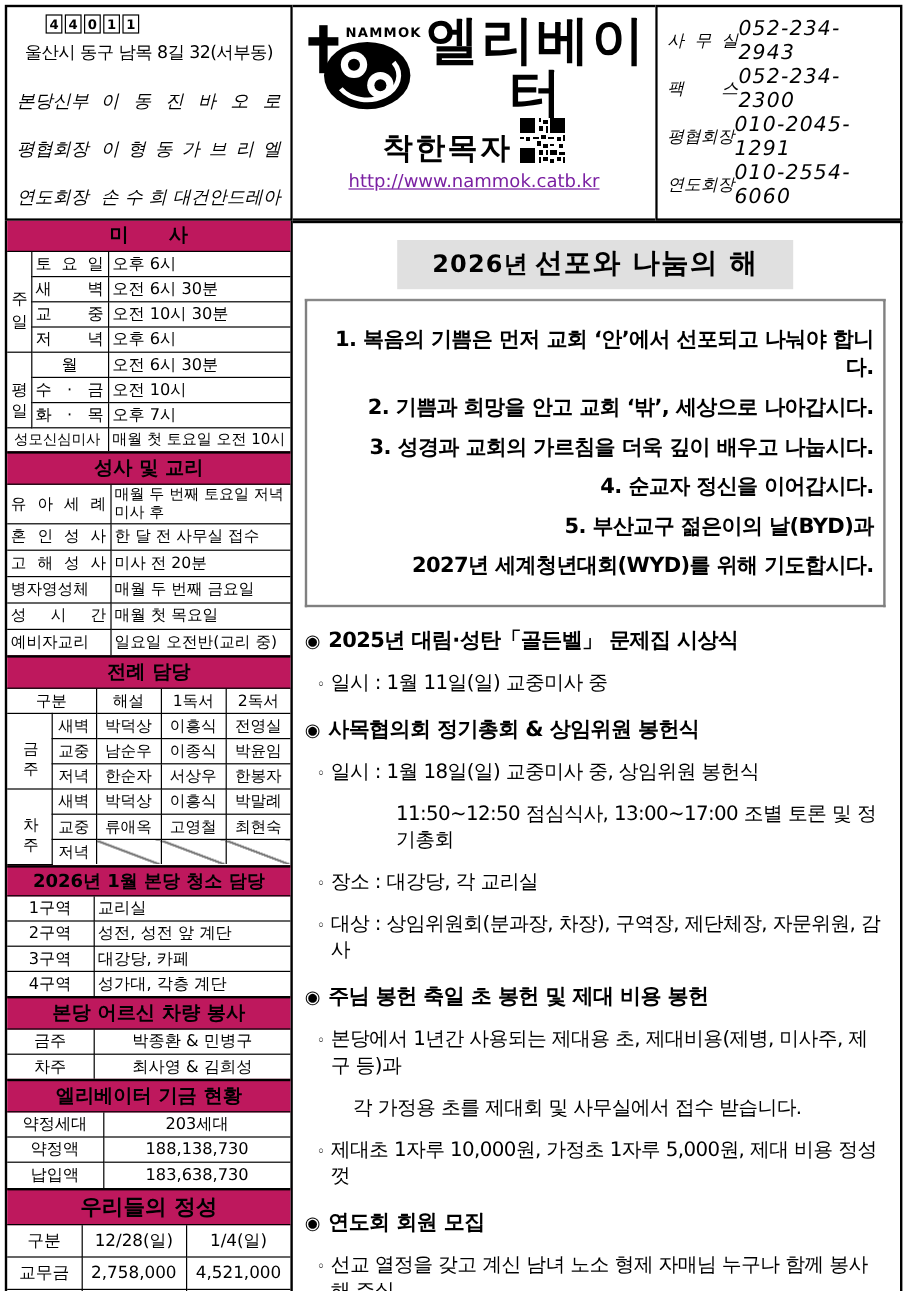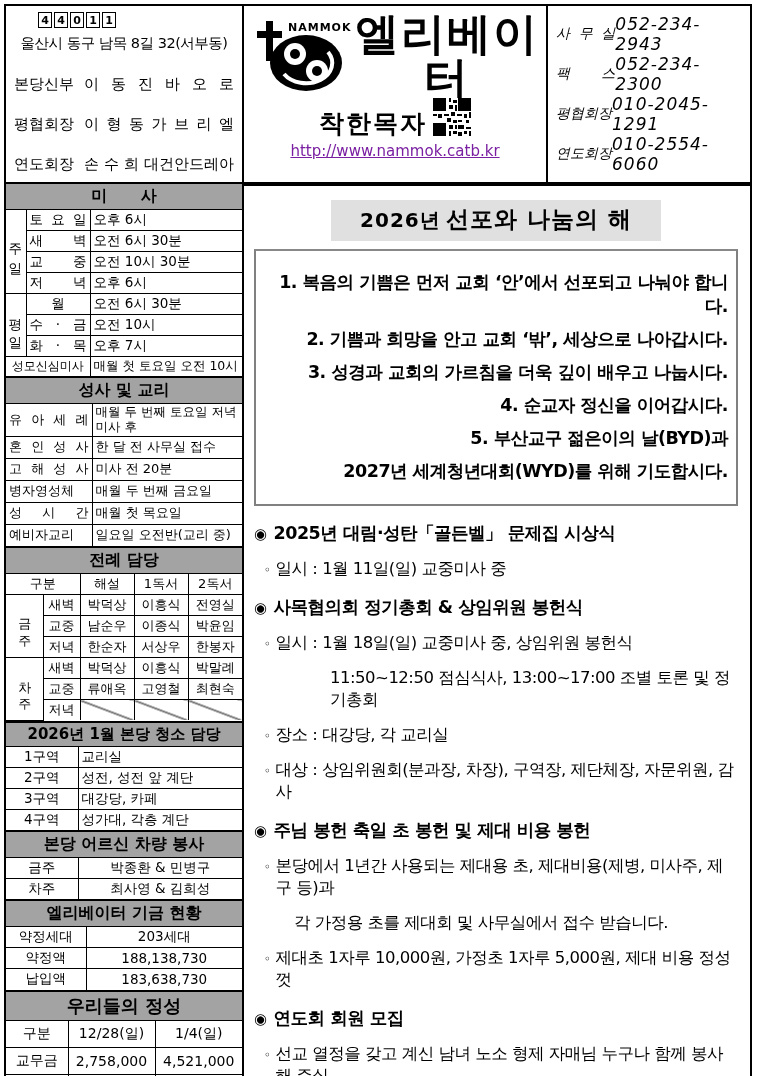--- a/index.html
+++ b/index.html
@@ -11,21 +11,21 @@
   }
   .page { position:absolute; left:4px; top:4px; width:756px; }
 
   
   .header { display:flex; width:748px; }
   .hbox { border:2px solid #000; background:#fff; }
   .header-left { width:240px; padding:6px 8px 8px 8px; display:flex; flex-direction:column; justify-content:space-between; }
   .postal-row { display:flex; gap:2px; margin-left:24px; }
   .postal-digit { width:14px; height:16px; border:1px solid #000; font-size:11px; display:flex; align-items:center; justify-content:center; font-weight:bold; }
   .address { font-size:14.5px; text-align:center; margin-top:2px; letter-spacing:-0.5px; }
-  .role-row { display:flex; justify-content:space-between; font-size:15px; margin-top:17px; }
+  .role-row { display:flex; justify-content:space-between; font-size:15px; margin-top:17px;font-style:italic; }
   .role-name { text-align:justify; text-align-last:justify; flex:1; margin-left:10px; }
 
   .header-center { width:302px; border-left:none; border-right:none; padding:6px 4px; text-align:center; position:relative; }
   .logo-row { display:flex; align-items:center; justify-content:flex-start; padding-left:6px; }
   .logo-mark { position:relative; width:96px; height:74px; flex:none; }
   .logo-en { position:absolute; left:34px; top:2px; font-size:11px; font-weight:bold; letter-spacing:1px; }
   .logo-title { font-size:44px; font-weight:bold; letter-spacing:2px; line-height:1; margin-left:2px; }
   .subtitle-row { display:flex; align-items:flex-end; justify-content:center; gap:6px; margin-top:-2px; }
   .subtitle { font-size:25px; font-weight:bold; letter-spacing:2px; }
   .url { display:block; margin-top:2px; font-size:15px; color:#7a1fa2; text-decoration:underline; cursor:pointer; }
@@ -34,21 +34,21 @@
   .contact-row { display:flex; justify-content:space-between; font-size:14px; align-items:center; }
   .contact-label { width:62px; text-align:justify; text-align-last:justify; white-space:pre; }
   .contact-value { letter-spacing:1px; font-size:17px; }
 
   
   .body { display:flex; width:748px; align-items:stretch; }
   .left-col { width:240px; border:2px solid #000; border-top:none; }
   .right-col { width:508px; border:2px solid #000; border-top:2px solid #000; border-left:none; padding:10px 12px 8px 10px; }
 
   
-  .sec-title { background:#a3a3a3; border-top:2px solid #000; border-bottom:1px solid #000;
+  .sec-title { background:#be185d; border-top:2px solid #000; border-bottom:1px solid #000;
     font-weight:bold; text-align:center; font-size:16px; padding:2px 0; white-space:pre; }
   .left-col .sec-title:first-child { border-top:none; }
   table { border-collapse:collapse; width:100%; table-layout:fixed; }
   td,th { border:1px solid #000; font-size:13.5px; padding:1px 3px; overflow:hidden; white-space:nowrap; }
   table tr td:first-child, table tr th:first-child { border-left:none; }
   table tr td:last-child, table tr th:last-child { border-right:none; }
   table tr:first-child td, table tr:first-child th { border-top:none; }
   table tr:last-child td { border-bottom:none; }
   .vlabel { writing-mode:vertical-rl; text-orientation:upright; text-align:center; letter-spacing:4px; padding:2px 0; font-size:13.5px; }
   .jl { text-align:justify; text-align-last:justify; }

